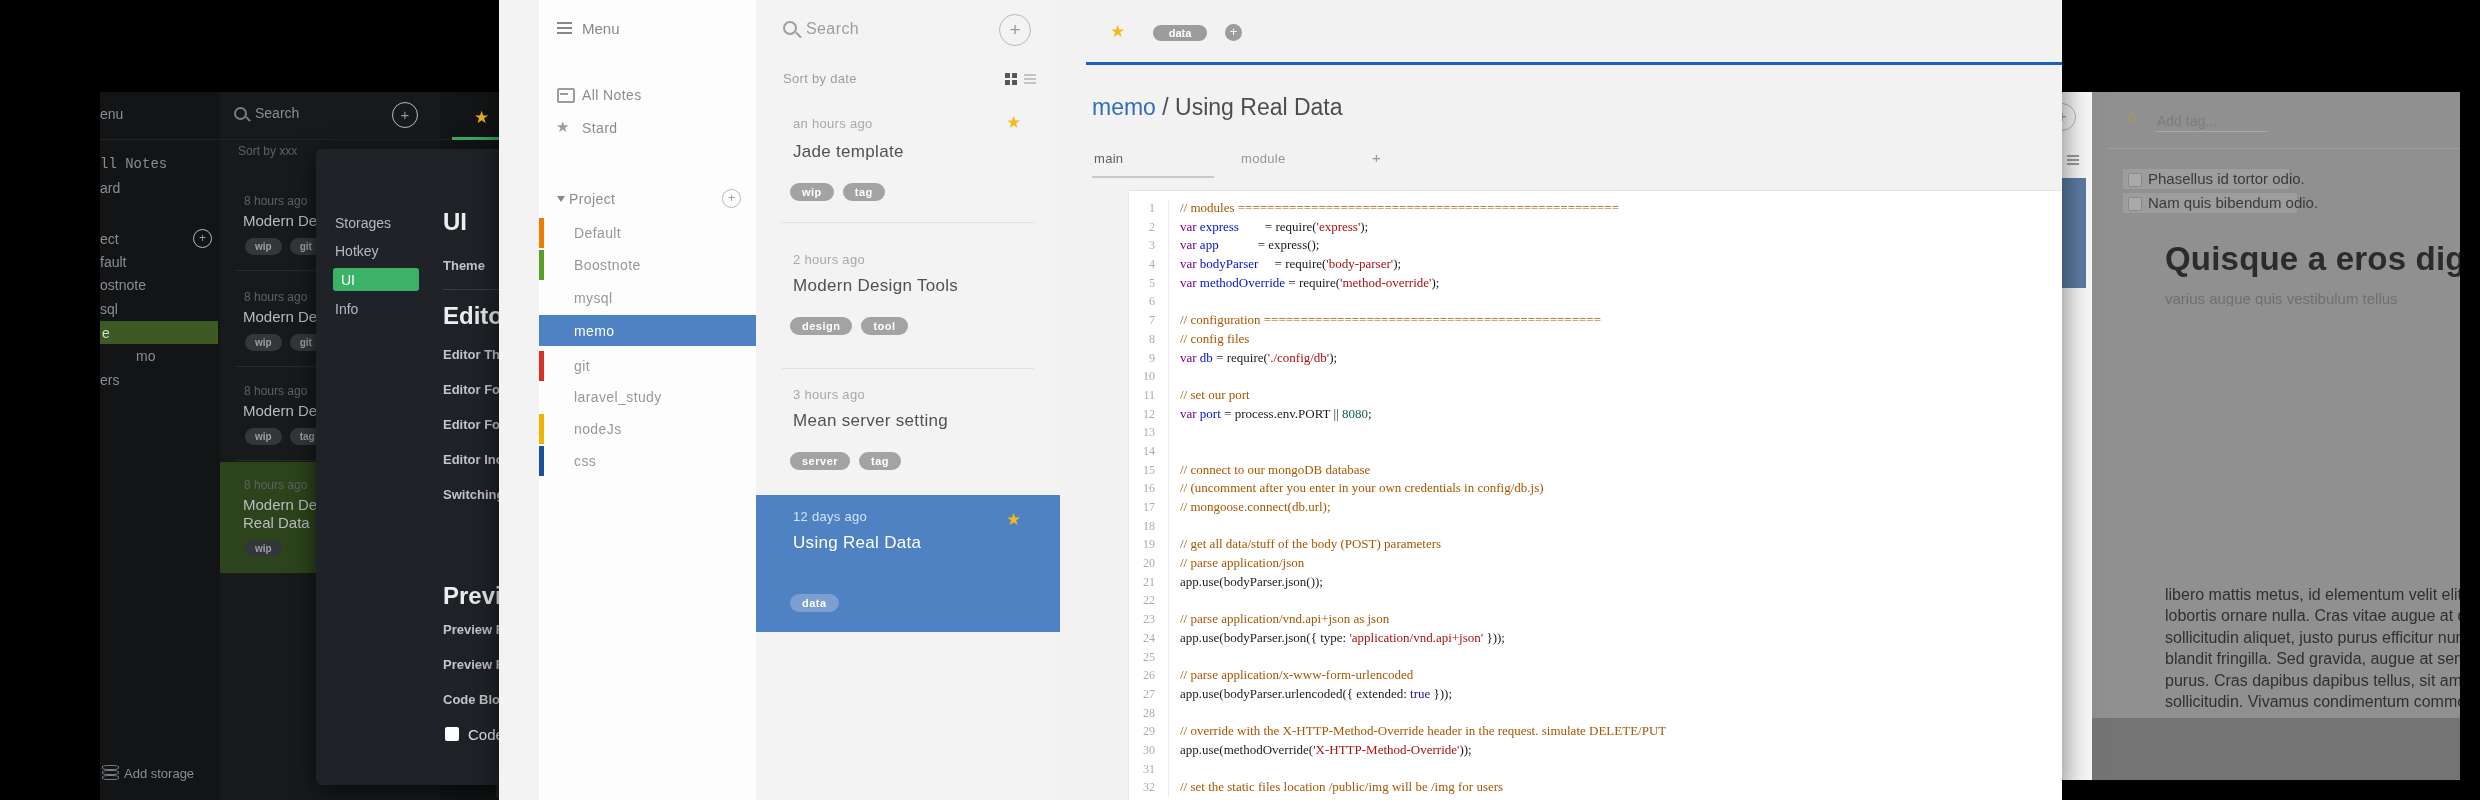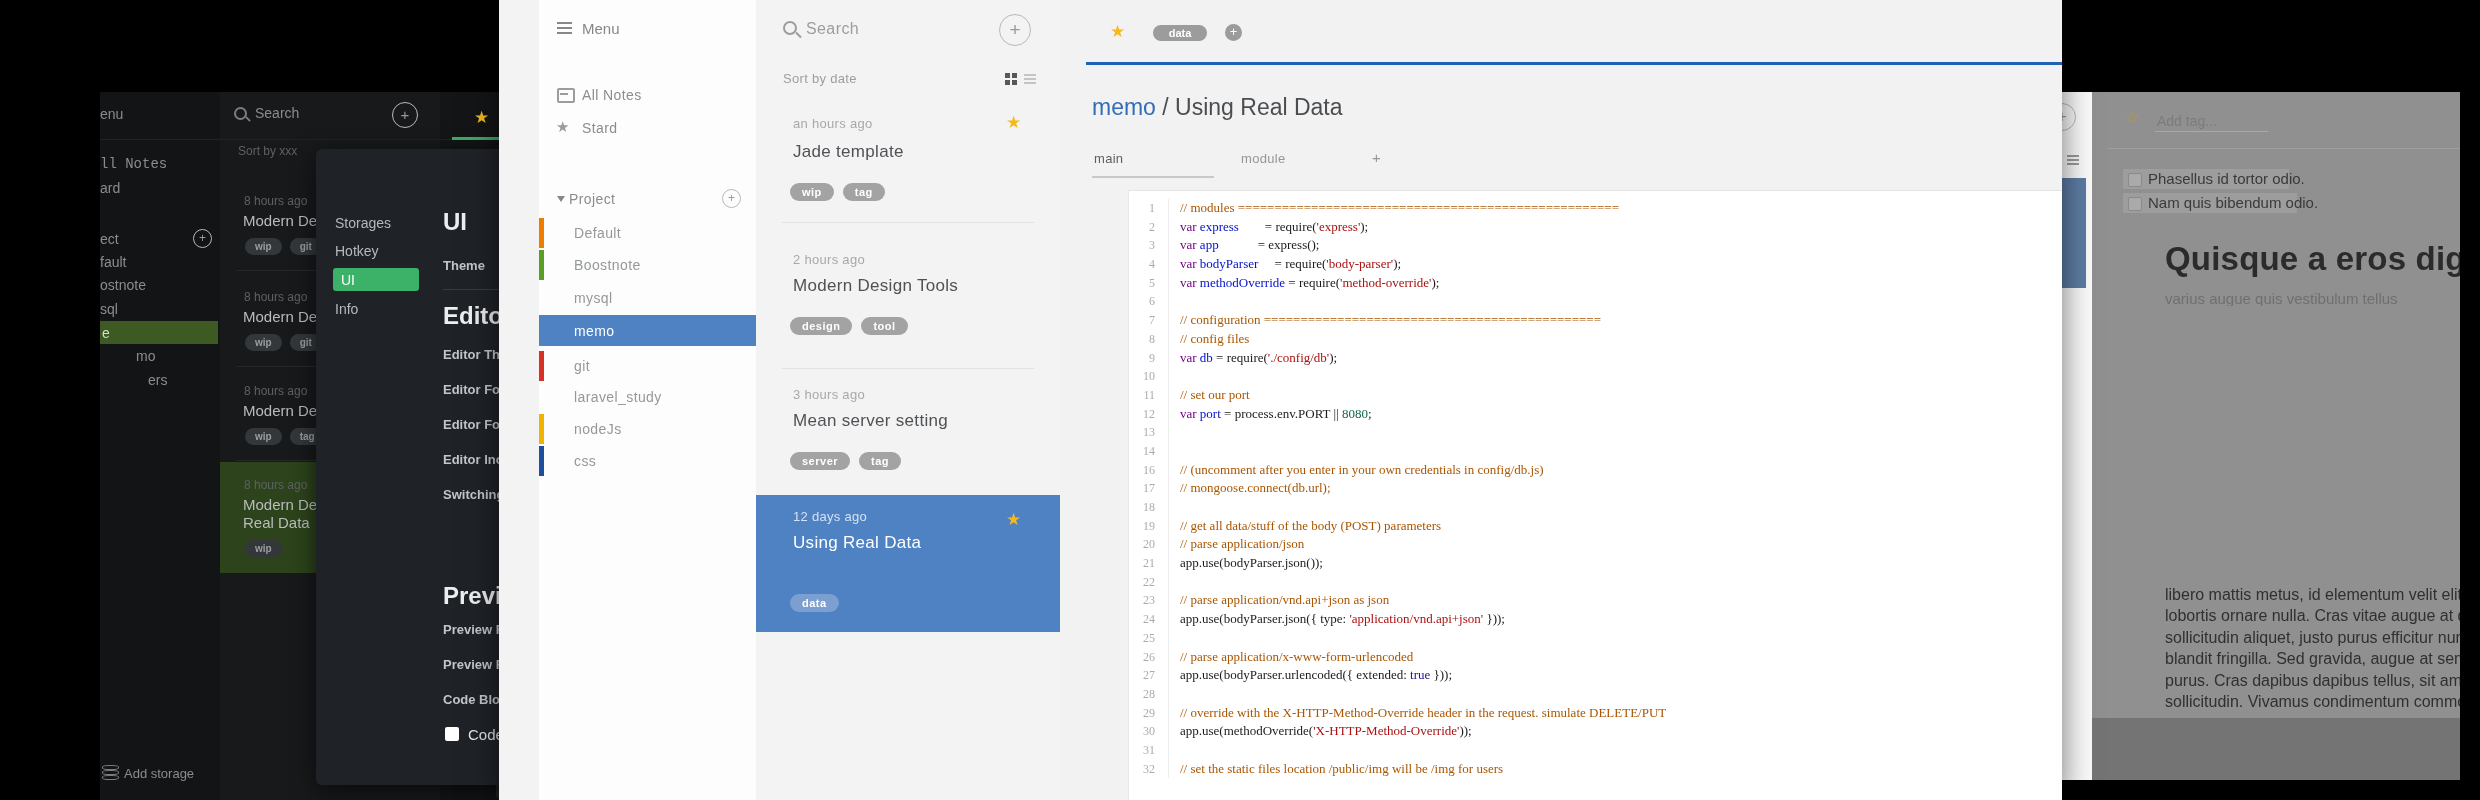--- a/index.html
+++ b/index.html
@@ -97,21 +97,21 @@
       <div class="abs dk-txt nowrap" style="left: 0px; top: 64px; width: 115px; height: 18px; font-family: Liberation Mono, monospace;">ll Notes</div>
       <div class="abs dk-txt nowrap" style="left: 0px; top: 88px; width: 115px; height: 18px;">ard</div>
       <div class="abs dk-txt nowrap" style="left: 0px; top: 139px; width: 60px; height: 16px;">ect</div>
       <div class="abs circle-btn" style="left: 93px; top: 137px; width: 17px; height: 17px; line-height: 16px; font-size: 12px;">+</div>
       <div class="abs dk-txt nowrap" style="left: 0px; top: 162px; width: 110px; height: 16px;">fault</div>
       <div class="abs dk-txt nowrap" style="left: 0px; top: 185px; width: 110px; height: 16px;">ostnote</div>
       <div class="abs dk-txt nowrap" style="left: 0px; top: 209px; width: 110px; height: 16px;">sql</div>
       <div class="abs dk-selected-folder" style="left: 0px; top: 229px; width: 118px; height: 23px;"></div>
       <div class="abs nowrap" style="left: 2px; top: 233px; width: 110px; height: 16px; color: rgb(215, 218, 210); font-size: 14px;">e</div>
       <div class="abs dk-txt nowrap" style="left: 0px; top: 256px; width: 110px; height: 16px; padding-left: 36px;">mo</div>
-      <div class="abs dk-txt nowrap" style="left: 0px; top: 280px; width: 110px; height: 16px; padding-left: 48px;">ers</div>
+      <div class="abs dk-txt nowrap" style="left: 0px; top: 280px; width: 110px; height: 16px;">ers</div>
       <div class="abs dk-dim nowrap" style="left: 144px; top: 102px; width: 150px; height: 14px;">8 hours ago</div>
       <div class="abs dk-title nowrap" style="left: 143px; top: 120px; width: 170px; height: 17px;">Modern Des</div>
       <div class="abs nowrap" style="left: 145px; top: 144px; width: 170px; height: 18px;"><span class="dk-tag">wip</span><span class="dk-tag">git</span></div>
       <div class="abs dk-divider" style="left: 136px; top: 178px; width: 190px; height: 1px;"></div>
       <div class="abs dk-dim nowrap" style="left: 144px; top: 198px; width: 150px; height: 14px;">8 hours ago</div>
       <div class="abs dk-title nowrap" style="left: 143px; top: 216px; width: 170px; height: 17px;">Modern Des</div>
       <div class="abs nowrap" style="left: 145px; top: 240px; width: 170px; height: 18px;"><span class="dk-tag">wip</span><span class="dk-tag">git</span></div>
       <div class="abs dk-divider" style="left: 136px; top: 274px; width: 190px; height: 1px;"></div>
       <div class="abs dk-dim nowrap" style="left: 144px; top: 292px; width: 150px; height: 14px;">8 hours ago</div>
       <div class="abs dk-title nowrap" style="left: 143px; top: 310px; width: 170px; height: 17px;">Modern Des</div>
@@ -246,20 +246,21 @@
             <div class="codeline"><span class="ln">5</span><span class="lsep"></span><span class="lc"><span class="tok-kw">var</span><span class="tok-pl"> </span><span class="tok-def">methodOverride</span><span class="tok-pl"> = require(</span><span class="tok-str">'method-override'</span><span class="tok-pl">);</span></span></div>
             <div class="codeline"><span class="ln">6</span><span class="lsep"></span><span class="lc"></span></div>
             <div class="codeline"><span class="ln">7</span><span class="lsep"></span><span class="lc"><span class="tok-cmt">// configuration ==============================================</span></span></div>
             <div class="codeline"><span class="ln">8</span><span class="lsep"></span><span class="lc"><span class="tok-cmt">// config files</span></span></div>
             <div class="codeline"><span class="ln">9</span><span class="lsep"></span><span class="lc"><span class="tok-kw">var</span><span class="tok-pl"> </span><span class="tok-def">db</span><span class="tok-pl"> = require(</span><span class="tok-str">'./config/db'</span><span class="tok-pl">);</span></span></div>
             <div class="codeline"><span class="ln">10</span><span class="lsep"></span><span class="lc"></span></div>
             <div class="codeline"><span class="ln">11</span><span class="lsep"></span><span class="lc"><span class="tok-cmt">// set our port</span></span></div>
             <div class="codeline"><span class="ln">12</span><span class="lsep"></span><span class="lc"><span class="tok-kw">var</span><span class="tok-pl"> </span><span class="tok-def">port</span><span class="tok-pl"> = process.env.PORT || </span><span class="tok-num">8080</span><span class="tok-pl">;</span></span></div>
             <div class="codeline"><span class="ln">13</span><span class="lsep"></span><span class="lc"></span></div>
             <div class="codeline"><span class="ln">14</span><span class="lsep"></span><span class="lc"></span></div>
+            <div class="codeline"><span class="ln">15</span><span class="lsep"></span><span class="lc"><span class="tok-cmt">// connect to our mongoDB database</span></span></div>
             <div class="codeline"><span class="ln">16</span><span class="lsep"></span><span class="lc"><span class="tok-cmt">// (uncomment after you enter in your own credentials in config/db.js)</span></span></div>
             <div class="codeline"><span class="ln">17</span><span class="lsep"></span><span class="lc"><span class="tok-cmt">// mongoose.connect(db.url);</span></span></div>
             <div class="codeline"><span class="ln">18</span><span class="lsep"></span><span class="lc"></span></div>
             <div class="codeline"><span class="ln">19</span><span class="lsep"></span><span class="lc"><span class="tok-cmt">// get all data/stuff of the body (POST) parameters</span></span></div>
             <div class="codeline"><span class="ln">20</span><span class="lsep"></span><span class="lc"><span class="tok-cmt">// parse application/json</span></span></div>
             <div class="codeline"><span class="ln">21</span><span class="lsep"></span><span class="lc"><span class="tok-pl">app.use(bodyParser.json());</span></span></div>
             <div class="codeline"><span class="ln">22</span><span class="lsep"></span><span class="lc"></span></div>
             <div class="codeline"><span class="ln">23</span><span class="lsep"></span><span class="lc"><span class="tok-cmt">// parse application/vnd.api+json as json</span></span></div>
             <div class="codeline"><span class="ln">24</span><span class="lsep"></span><span class="lc"><span class="tok-pl">app.use(bodyParser.json({ type: </span><span class="tok-str">'application/vnd.api+json'</span><span class="tok-pl"> }));</span></span></div>
             <div class="codeline"><span class="ln">25</span><span class="lsep"></span><span class="lc"></span></div>

